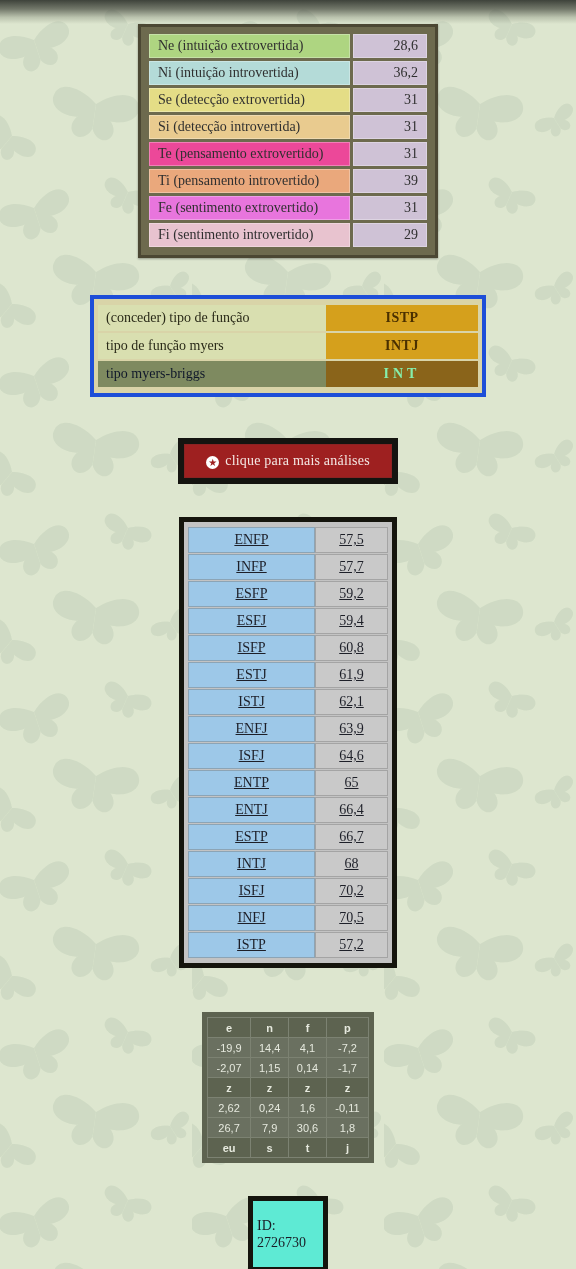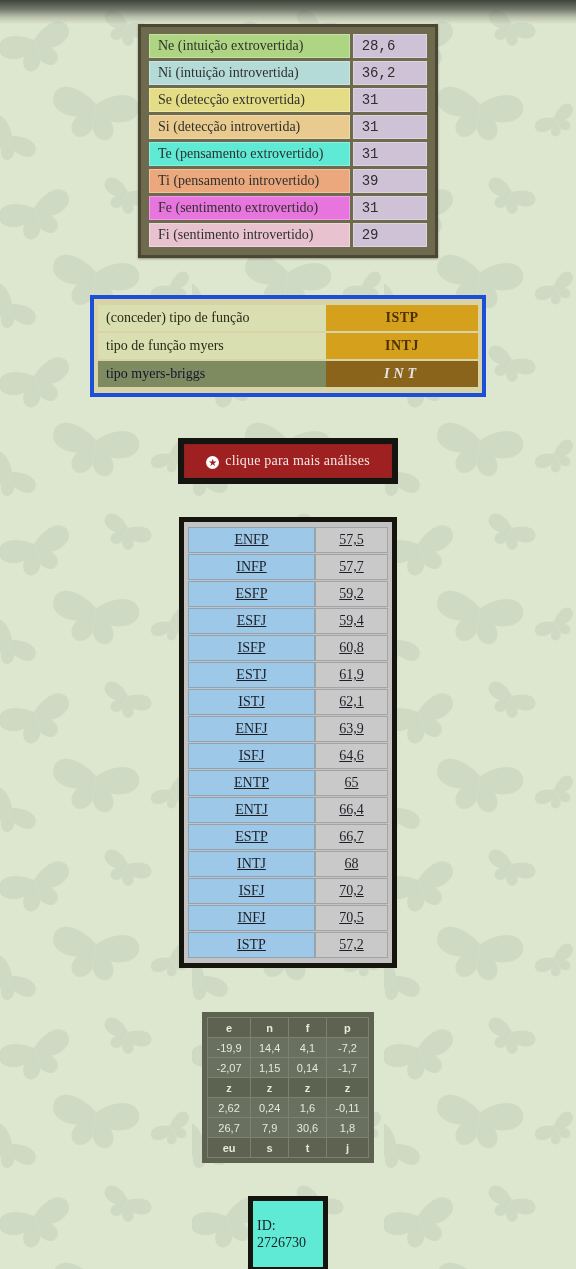--- a/index.html
+++ b/index.html
@@ -61,40 +61,40 @@
   }
   table.fn-table td {
     height: 24px;
     padding: 2px 8px;
     font-size: 14px;
     color: #2f2f2f;
     white-space: nowrap;
     border: 1px solid rgba(255,255,255,.30);
   }
   td.fn-name { width: 205px; text-align: left; }
-  td.fn-val  { width: 80px;  text-align: left; background: #cfc2d6; color:#4a4450;font-family:Liberation Mono, monospace; }
+  td.fn-val  { width: 80px;  text-align: right; background: #cfc2d6; color:#4a4450; }
 
   
   .type-frame {
     width: 396px;
     margin: 37px auto 0 auto;
     background: #d9d4a8;
     border: 4px solid #1d4ed8;
     padding: 4px;
   }
   table.type-table { border-collapse: separate; border-spacing: 0 2px; width: 100%; }
   table.type-table td {
     height: 26px;
     font-size: 14px;
     padding: 3px 8px;
   }
   td.type-label { width: 228px; text-align:left; background:#d9dfb0; color:#2a2a18; }
   td.type-value { text-align:center; background:#d5a01c; color:#4a3000; font-weight:bold; letter-spacing:.5px; }
   tr.mb-row td.type-label { background:#7e8a60; color:#0f172a; }
-  tr.mb-row td.type-value { background:#8a641a; color:#e5e5e5; letter-spacing:4px;font-style:italic; }
+  tr.mb-row td.type-value { background:#8a641a; color:#86efac; letter-spacing:4px; }
 
   
   .btn-frame {
     width: 220px;
     margin: 41px auto 0 auto;
     background: #141410;
     border: 3px solid #141410;
     padding: 3px;
   }
   .analysis-btn {
@@ -224,21 +224,21 @@
           </tr>
           <tr>
             <td class="fn-name" style="background: rgb(228, 221, 134);">Se (detecção extrovertida)</td>
             <td class="fn-val">31</td>
           </tr>
           <tr>
             <td class="fn-name" style="background: rgb(233, 203, 143);">Si (detecção introvertida)</td>
             <td class="fn-val">31</td>
           </tr>
           <tr>
-            <td class="fn-name" style="background: #5eead4;">Te (pensamento extrovertido)</td>
+            <td class="fn-name" style="background: #ec4899;">Te (pensamento extrovertido)</td>
             <td class="fn-val">31</td>
           </tr>
           <tr>
             <td class="fn-name" style="background: rgb(234, 168, 124);">Ti (pensamento introvertido)</td>
             <td class="fn-val">39</td>
           </tr>
           <tr>
             <td class="fn-name" style="background: rgb(232, 117, 221);">Fe (sentimento extrovertido)</td>
             <td class="fn-val">31</td>
           </tr>

